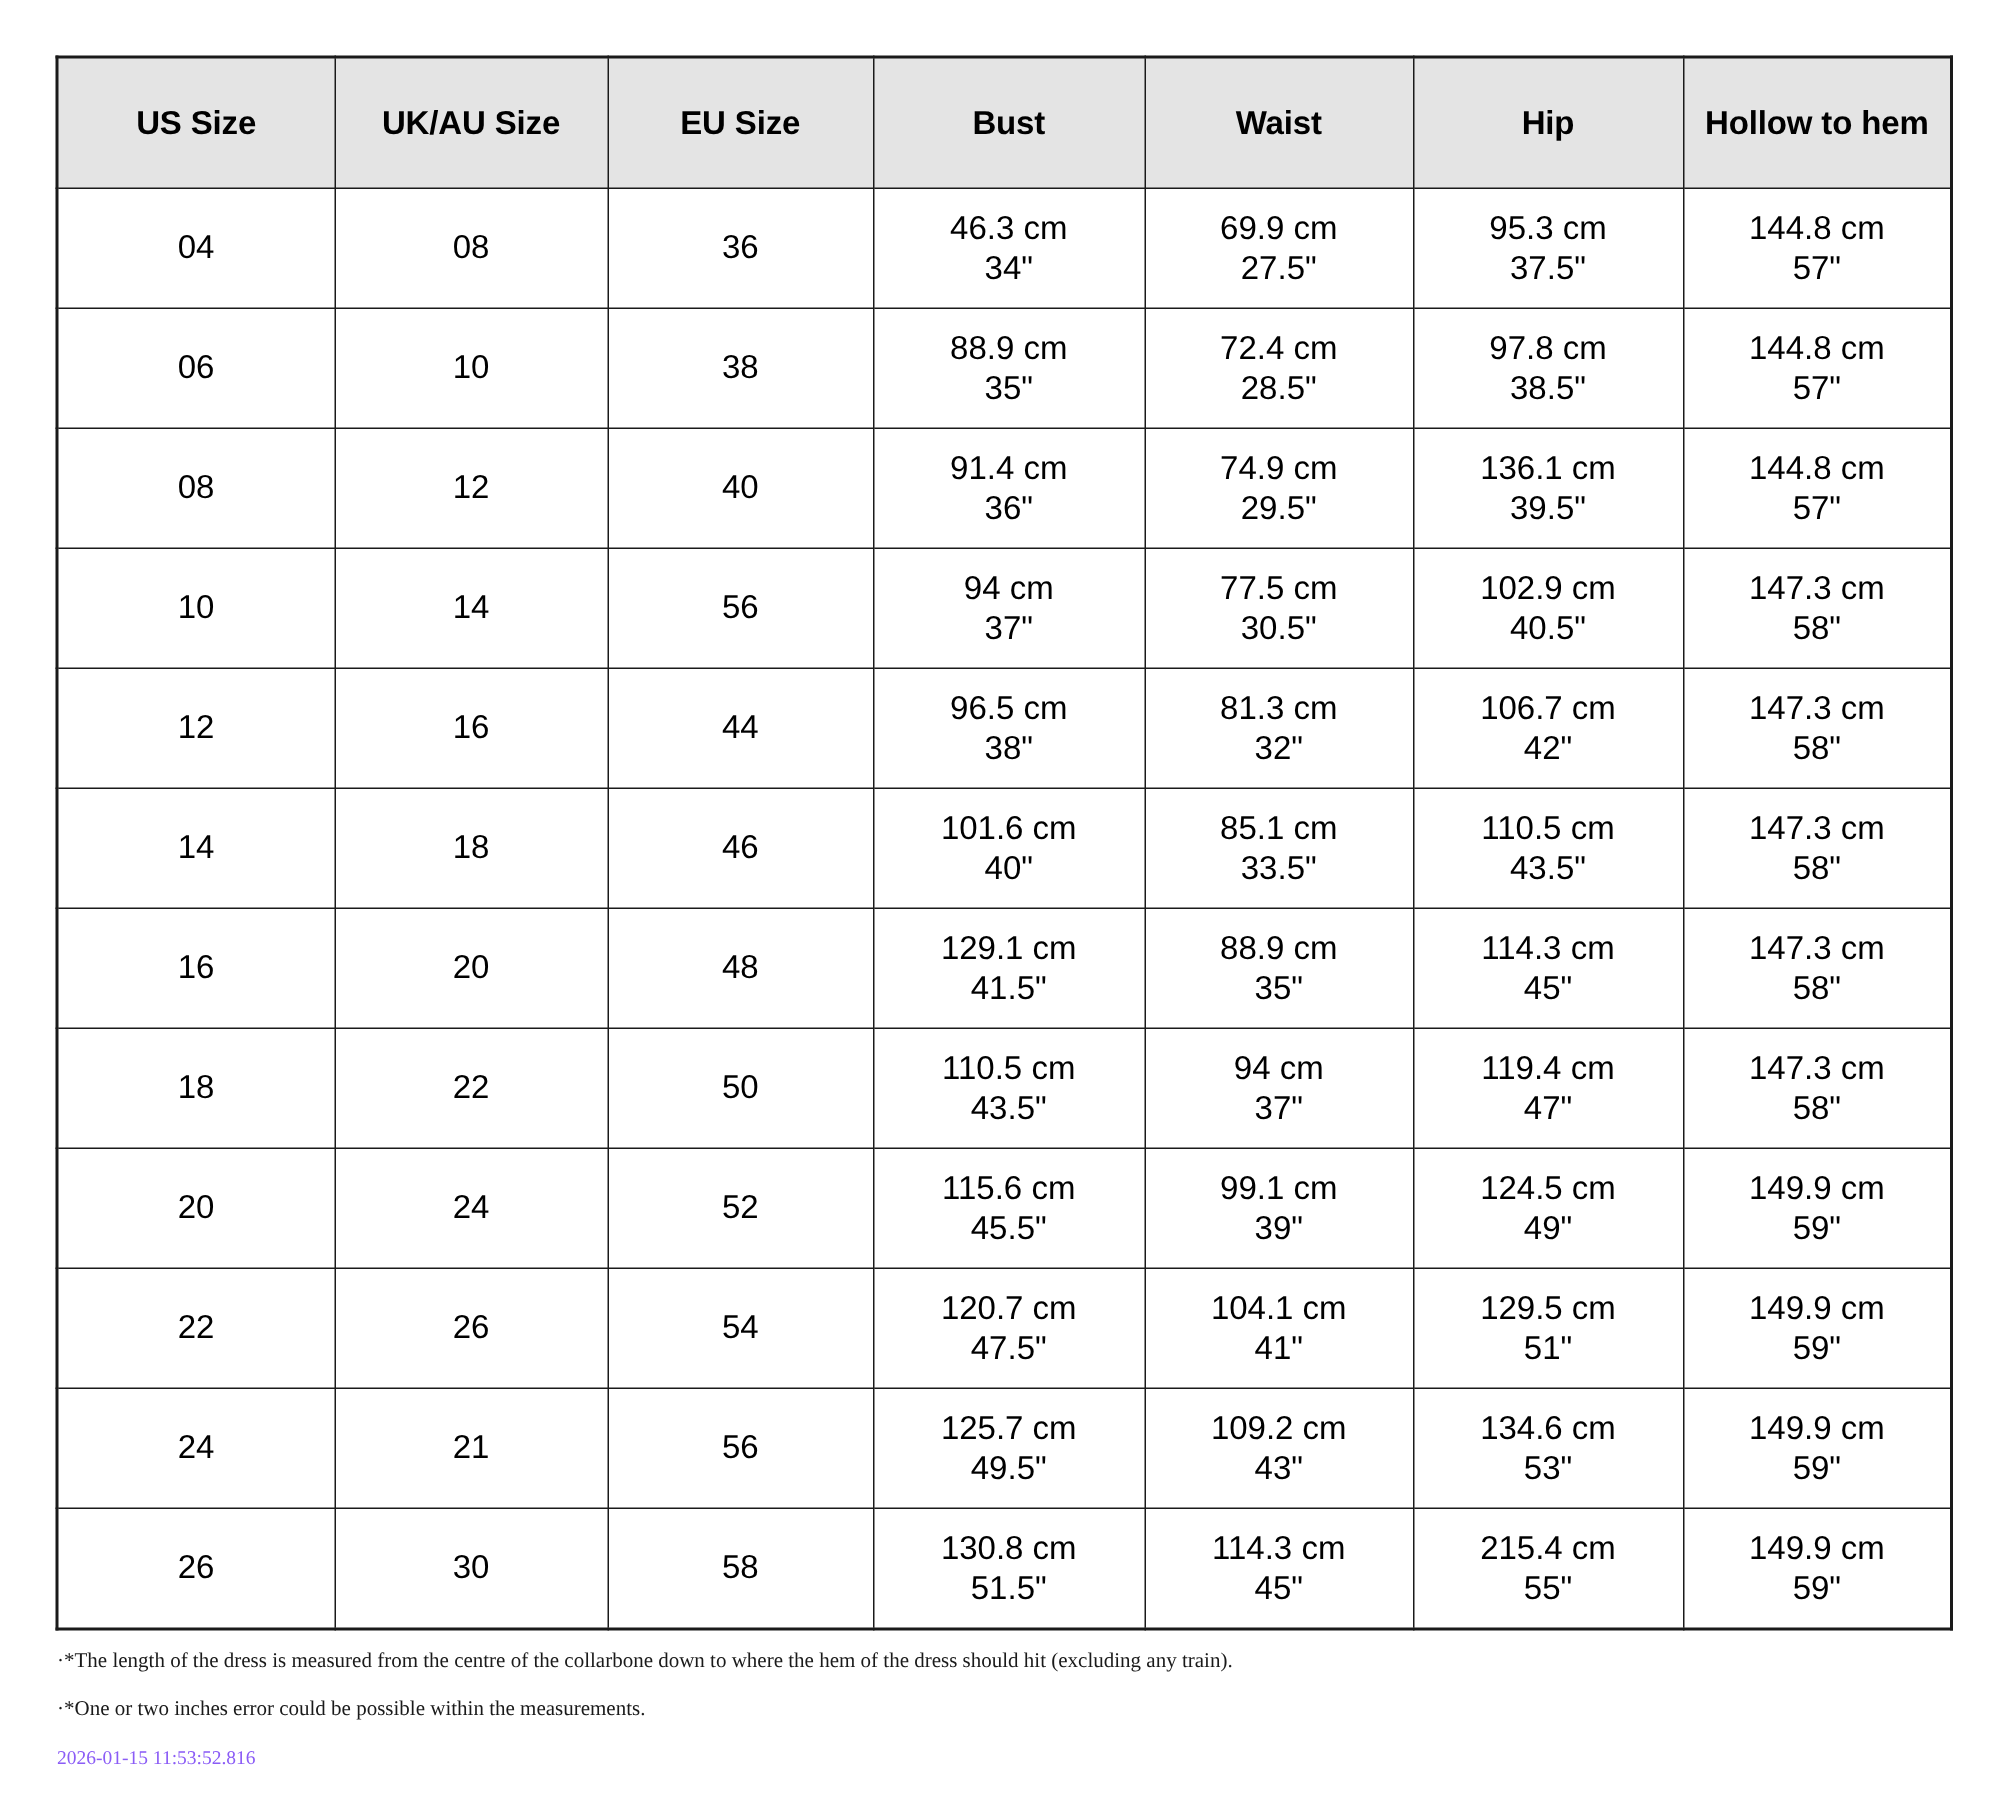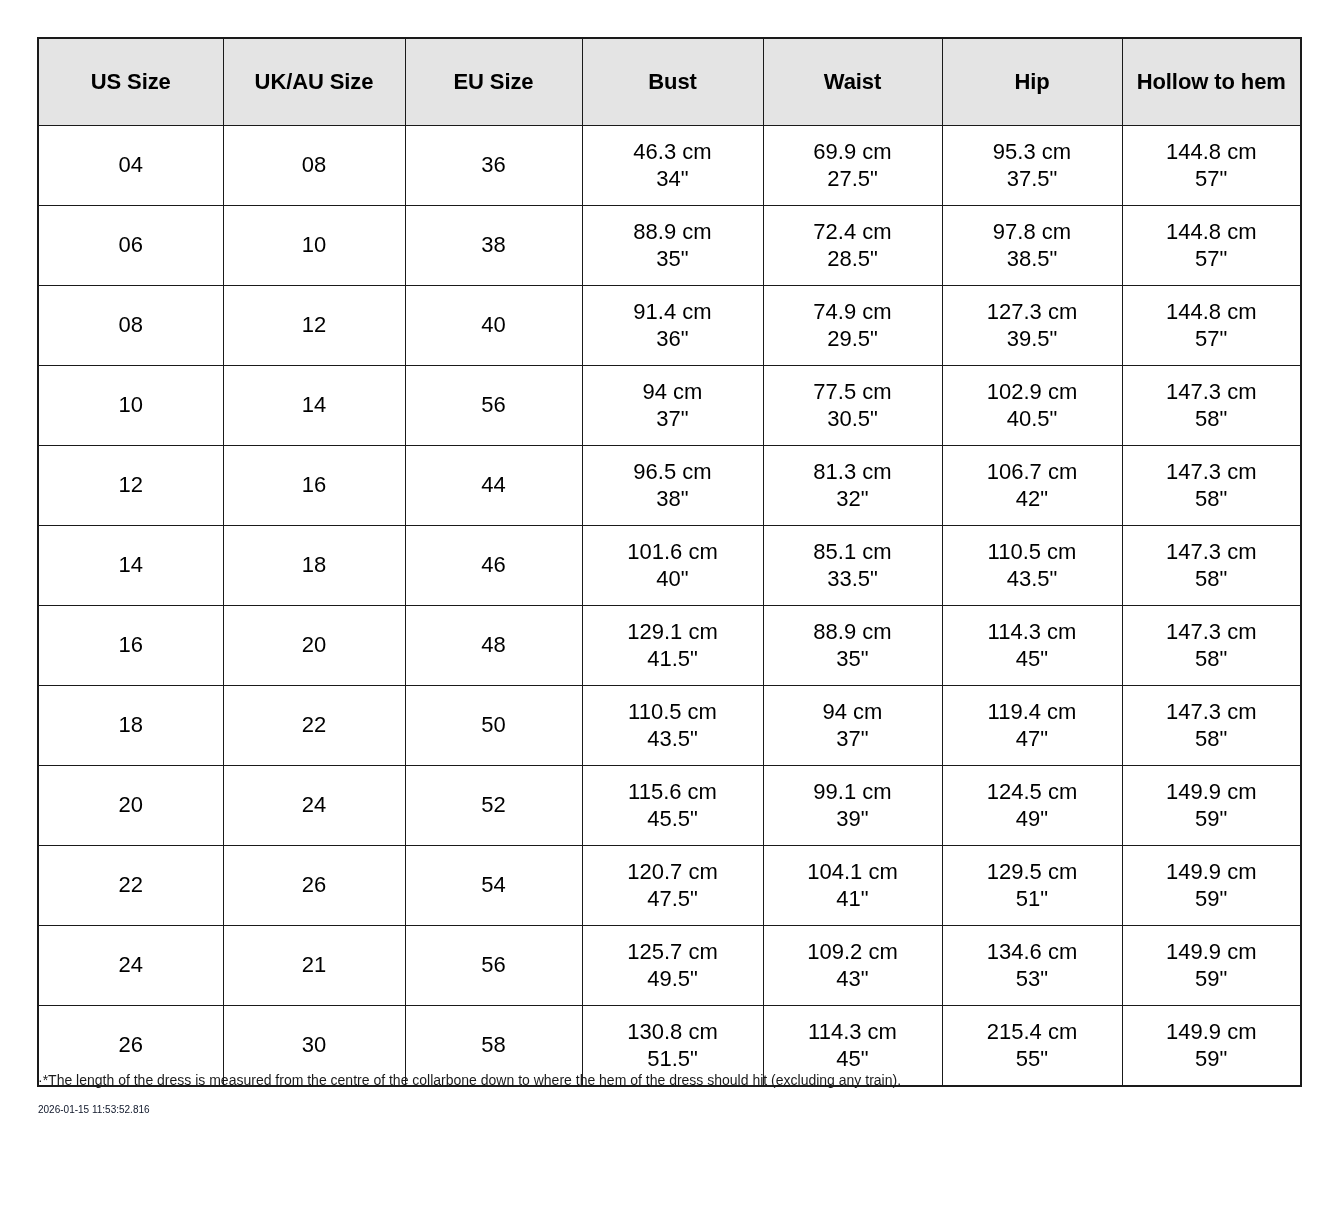--- a/index.html
+++ b/index.html
@@ -64,34 +64,35 @@
   col.c1 { width: 182px; }
   col.c2 { width: 177px; }
   col.c3 { width: 181px; }
   col.c4 { width: 179px; }
   col.c5 { width: 180px; }
   col.c6 { width: 179px; }
 
   .notes {
     position: absolute;
     left: 38px;
-    top: 1073px;
+    top: 1101px;
     width: 1270px;
+    font-family: Liberation Serif, serif;
   }
   .note-line {
     font-size: 14px;
     line-height: 1.0;
     color: #1a1a1a;
     white-space: nowrap;
     margin-bottom: 18px;
   }
   .timestamp {
-    font-size: 10px;
+    font-size: 13px;
     line-height: 1.0;
-    color: #0f172a;
+    color: #8b5cf6;
     white-space: nowrap;
   }
 </style>
 </head>
 <body>
 
 <div class="page">
 
   <div class="table-wrap">
     <table class="size-chart">
@@ -188,21 +189,21 @@
               </span>
             </td>
           <td>
               <span class="cell-two-line">
                 <span class="line">74.9 cm</span>
                 <span class="line">29.5"</span>
               </span>
             </td>
           <td>
               <span class="cell-two-line">
-                <span class="line">127.3 cm</span>
+                <span class="line">136.1 cm</span>
                 <span class="line">39.5"</span>
               </span>
             </td>
           <td>
               <span class="cell-two-line">
                 <span class="line">144.8 cm</span>
                 <span class="line">57"</span>
               </span>
             </td>
         </tr>
@@ -476,16 +477,17 @@
               </span>
             </td>
         </tr>
 
       </tbody>
     </table>
   </div>
 
   <div class="notes">
     <div class="note-line">·*The length of the dress is measured from the centre of the collarbone down to where the hem of the dress should hit (excluding any train).</div>
+    <div class="note-line">·*One or two inches error could be possible within the measurements.</div>
     <div class="timestamp">2026-01-15 11:53:52.816</div>
   </div>
 
 </div>
 
 </body></html>

